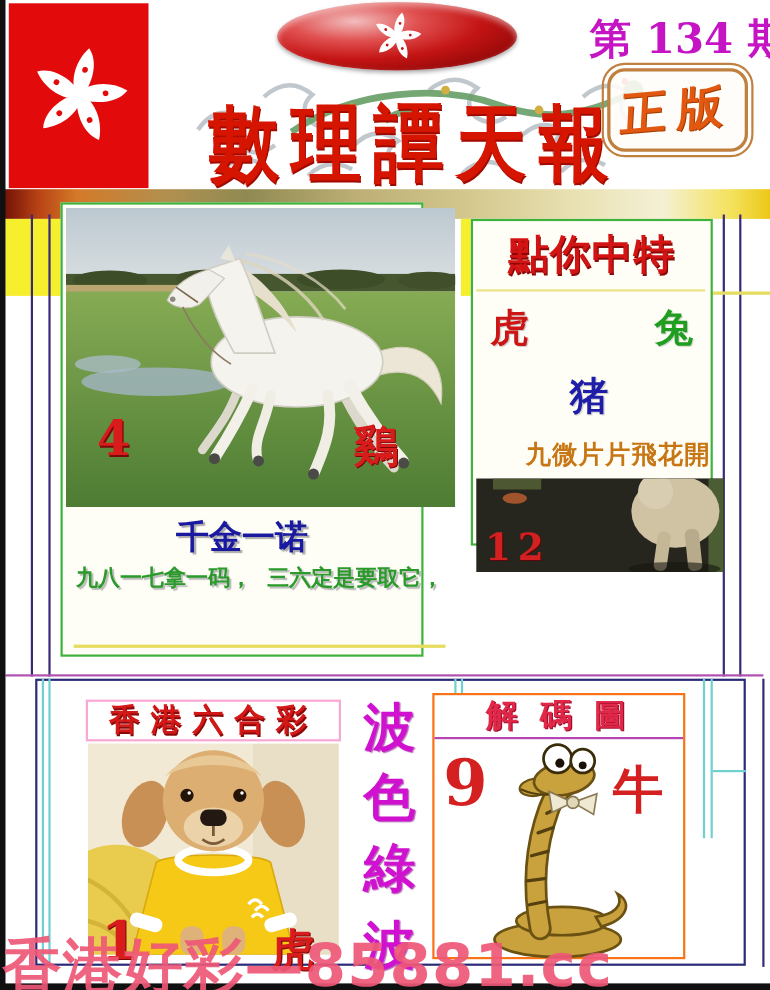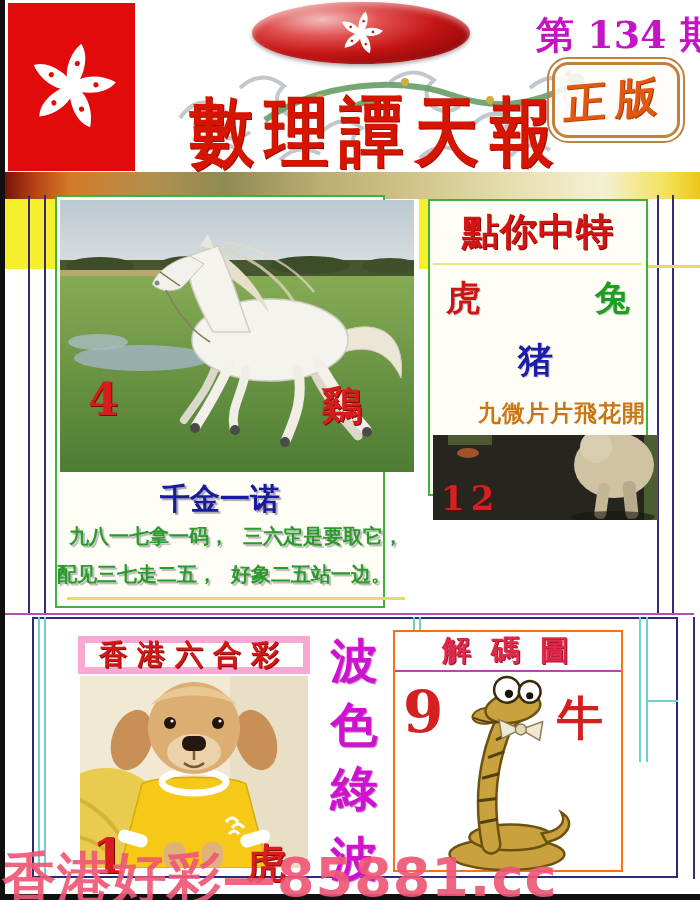--- a/index.html
+++ b/index.html
@@ -33,41 +33,41 @@
 
   
   .yellow-block-left{left:5px;top:199px;width:50px;height:70px;background:#f5ef2e;}
   .yellow-strip-right-panel{left:419px;top:199px;width:9px;height:70px;background:#f5ef2e;}
   .vline{width:2px;background:#3a2878;}
   .hline-yellow{height:3px;background:#e6dd60;}
   .hline-magenta{left:5px;top:613px;width:689px;height:2px;background:#b050b0;}
 
   
   .panel-green{border:2px solid #3db33d;background:#fffef6;box-sizing:border-box;}
-  .left-panel{left:55px;top:195px;width:330px;height:413px;}
+  .left-panel{left:55px;top:184px;width:330px;height:413px;}
   .right-panel{left:428px;top:199px;width:220px;height:297px;}
   .photo-frame{position:absolute;left:3px;top:3px;}
   .caption{position:absolute;left:0;width:100%;text-align:center;font-weight:bold;
     font-size:30px;color:#1a1aa0;text-shadow:2px 2px 1px #aaa;}
   .poem-line{position:absolute;left:0;width:100%;text-align:center;font-weight:bold;
     font-size:20px;color:#2a9a2a;text-shadow:2px 2px 1px #b8b8b8;white-space:nowrap;}
   .rp-title{position:absolute;left:0;top:6px;width:100%;text-align:center;font-weight:bold;
     font-size:37px;color:#d41414;letter-spacing:1px;text-shadow:1px 1px 0 #8a0808;}
   .rp-yellowline{position:absolute;left:3px;top:62px;width:208px;height:2px;background:#ece286;}
   .zodiac{position:absolute;font-weight:bold;font-size:35px;text-shadow:1px 1px 1px #ccc;}
   .rp-phrase{position:absolute;left:0;top:197px;width:100%;text-align:right;font-weight:bold;
     font-size:23px;color:#c87614;letter-spacing:1px;}
   .overlay-num{font-family:"DejaVu Serif",serif;font-weight:bold;color:#d81c1c;
     text-shadow:1px 1px 0 #7a0808;z-index:6;}
   .overlay-zo{font-weight:bold;color:#d81c1c;text-shadow:1px 1px 0 #7a0808;z-index:6;}
 
   
   .navy-box{left:32px;top:617px;width:646px;height:261px;border:2px solid #2a2a78;box-sizing:border-box;}
   .cyan{background:#6fd0d0;}
-  .bl-header{left:78px;top:636px;width:232px;height:38px;border:7px solid #f9a8d4;background:#fff;
+  .bl-header{left:78px;top:636px;width:232px;height:38px;border:2px solid #f9a8d4;background:#fff;
     box-sizing:border-box;display:flex;align-items:center;justify-content:center;
     font-size:28px;font-weight:bold;color:#d41818;letter-spacing:10px;text-shadow:1px 1px 0 #8a0808;z-index:5;}
   .puppy-photo{left:80px;top:676px;width:228px;height:192px;background:#f4ecd8;overflow:hidden;z-index:4;}
   .wave-char{left:318px;width:72px;text-align:center;font-size:47px;font-weight:bold;color:#d012d0;
     text-shadow:1px 1px 1px #b868b8;z-index:5;}
   .br-panel{left:393px;top:630px;width:230px;height:242px;border:2px solid #f97316;background:#fff;
     box-sizing:border-box;z-index:4;}
   .br-header{position:absolute;left:0;top:0;width:100%;height:40px;border-bottom:2px solid #b545b5;
     box-sizing:border-box;display:flex;align-items:center;justify-content:center;
     font-size:29px;font-weight:bold;color:#e22848;letter-spacing:5px;text-shadow:1px 1px 0 #a01030;}
@@ -220,21 +220,20 @@
             <circle cx="117" cy="194" r="5" fill="#4a4a46"></circle>
           <circle cx="249" cy="196" r="5" fill="#4a4a46"></circle>
             <circle cx="167" cy="206" r="5" fill="#4a4a46"></circle>
           <path d="M100,12 C130,18 160,40 176,66" fill="none" stroke="#ddd5bd" stroke-width="3" opacity="0.8"></path>
           <path d="M106,6 C140,10 176,30 196,56" fill="none" stroke="#e4dcc6" stroke-width="2.5" opacity="0.7"></path>
         </g>
       </svg>
     </div>
     <div class="caption" style="top:282px;">千金一诺</div>
     <div class="poem-line" style="top:326px;padding-left:12px;"><span>九八一七拿一码，</span>&nbsp;&nbsp;<span>三六定是要取它，</span></div>
-    <div class="poem-line" style="top:364px;"><span>配见三七走二五，</span>&nbsp;&nbsp;<span>好象二五站一边。</span></div>
     <div class="hline-yellow" style="position:absolute;left:10px;bottom:6px;width:338px;"></div>
   </div>
   <div class="abs overlay-num" style="left:88px;top:374px;font-size:44px;">4</div>
   <div class="abs overlay-zo" style="left:322px;top:378px;font-size:40px;">鷄</div>
 
   <div class="abs panel-green right-panel">
     <div class="rp-title">點你中特</div>
     <div class="rp-yellowline"></div>
     <div class="zodiac" style="left:16px;top:74px;color:#cc1616;">虎</div>
     <div class="zodiac" style="right:16px;top:74px;color:#1f9e1f;">兔</div>

